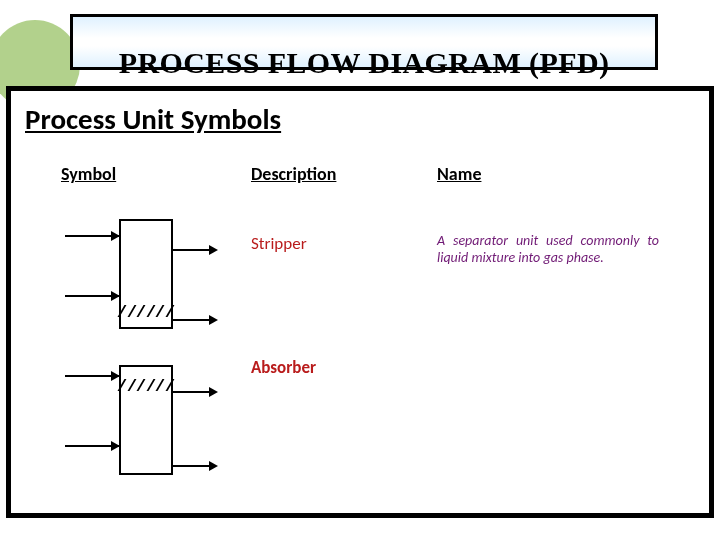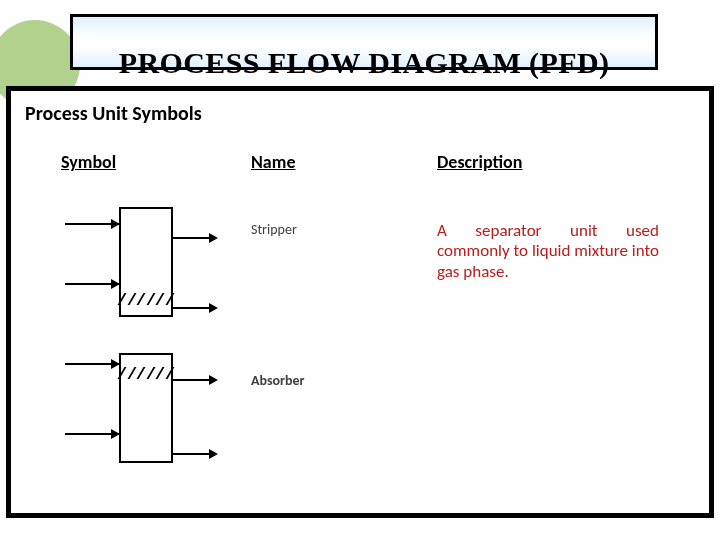--- a/index.html
+++ b/index.html
@@ -48,49 +48,51 @@
     left: 6px;
     top: 86px;
     width: 708px;
     height: 432px;
     background: #fff;
     border: 5px solid #000;
     z-index: 2;
     padding: 10px 14px 10px 14px;
   }
   .section-title {
-    font-size: 20px;
+    font-size: 29px;
     font-weight: bold;
     color: #000;
     margin-bottom: 26px;
+    text-decoration: underline;
   }
   .grid {
     display: grid;
     grid-template-columns: 200px 160px 1fr;
     column-gap: 26px;
   }
   .col-header {
     font-size: 18px;
     font-weight: bold;
     text-decoration: underline;
     color: #000;
   }
   .name-cell {
-    font-size: 14px;
-    color: #404040;
+    font-size: 17px;
+    color: #b91c1c;
     padding-top: 48px;
   }
   .name-cell.second { padding-top: 90px; font-weight: bold; }
   .desc-cell {
-    font-size: 17px;
-    color: #b91c1c;
+    font-size: 14px;
+    color: #701a75;
     text-align: justify;
     padding-top: 48px;
     padding-right: 36px;
     line-height: 1.2;
+    font-style: italic;
   }
   .desc-cell.second { padding-top: 90px; }
   .symbol-col {
     grid-row: span 3;
     position: relative;
   }
   
   .unit {
     position: absolute;
     left: 40px;
@@ -160,22 +162,22 @@
 
 <div class="title-box">
   <span>PROCESS FLOW DIAGRAM (PFD)</span>
 </div>
 
 <div class="panel">
   <div class="section-title">Process Unit Symbols</div>
 
   <div class="grid">
     <div class="col-header" style="padding-left:36px;">Symbol</div>
+    <div class="col-header">Description</div>
     <div class="col-header">Name</div>
-    <div class="col-header">Description</div>
 
     <div class="symbol-col">
 
       <div class="unit u1">
         <div class="vessel"></div>
         <div class="hatch">
           <div></div>
             <div></div>
             <div></div>
             <div></div>

